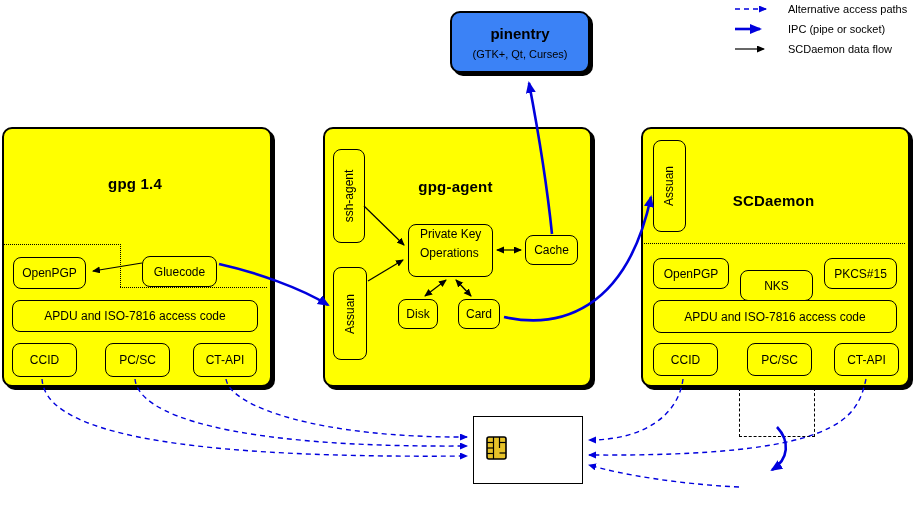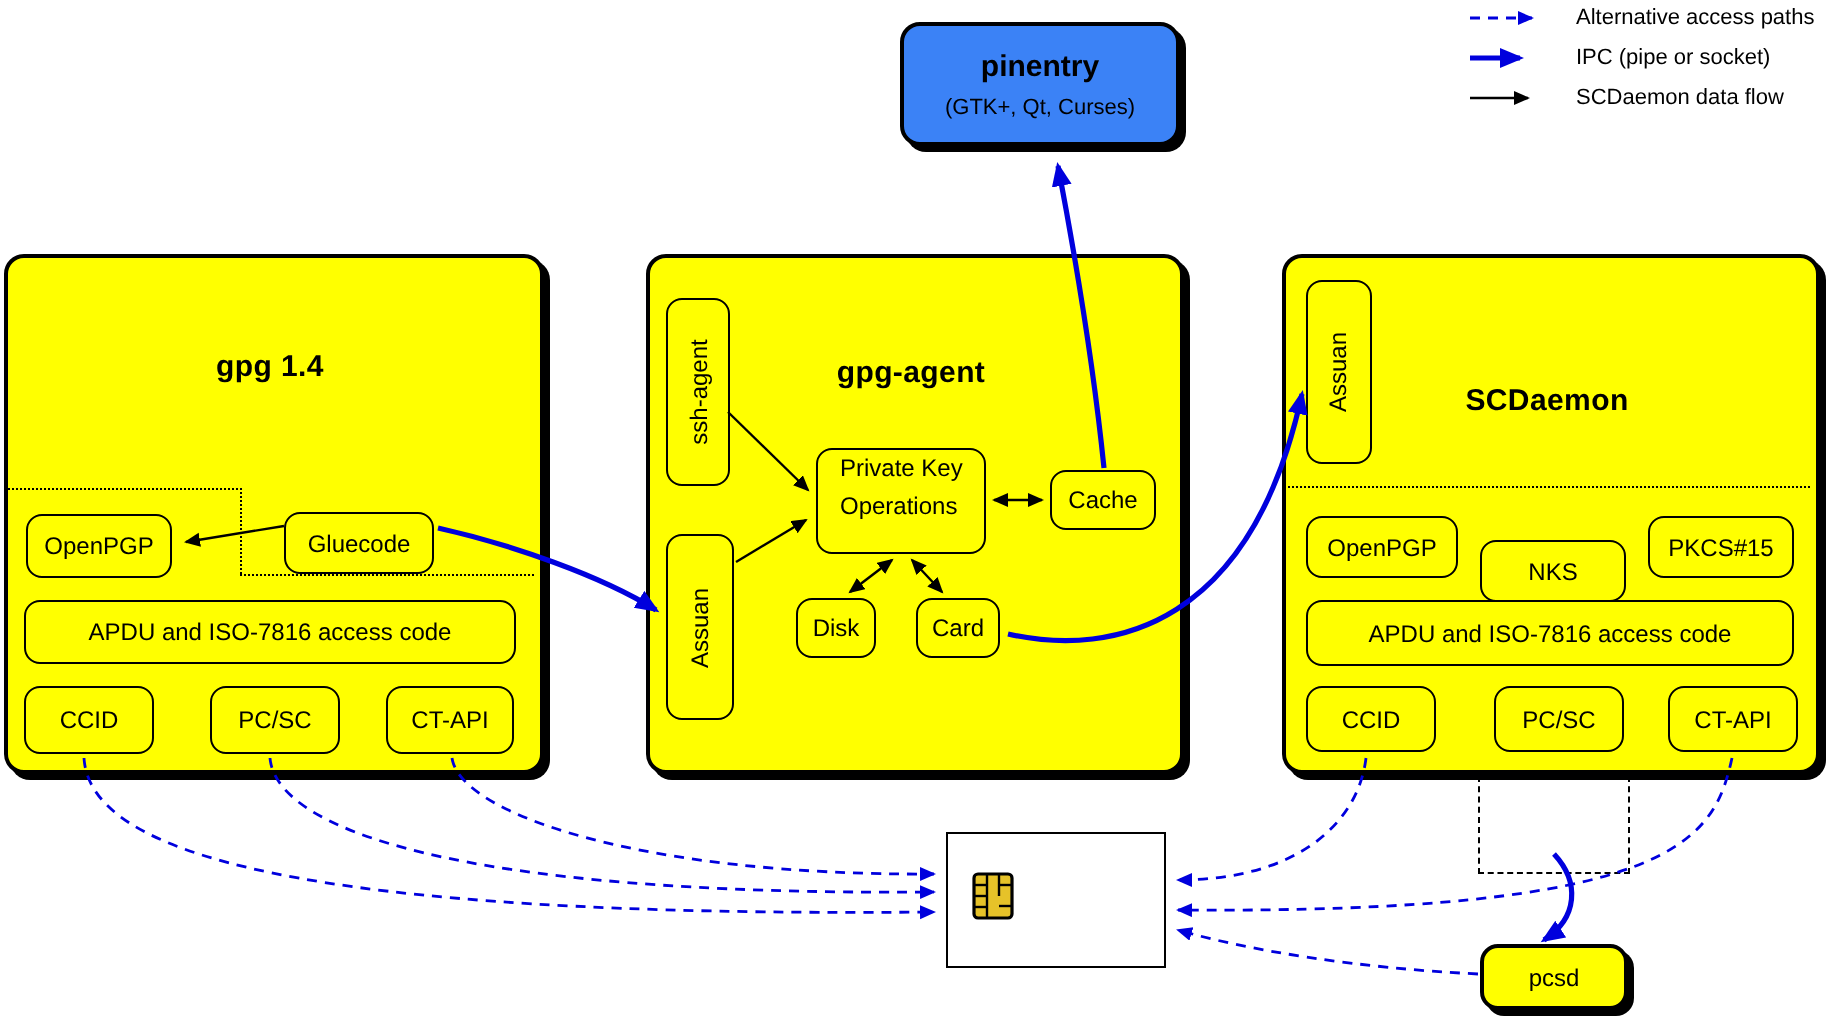--- a/index.html
+++ b/index.html
@@ -138,23 +138,20 @@
       <line x1="13.5" y1="1" x2="13.5" y2="12" stroke="#000" stroke-width="1.2"></line>
       <line x1="1" y1="6.5" x2="7.5" y2="6.5" stroke="#000" stroke-width="1.2"></line>
       <line x1="1" y1="12" x2="7.5" y2="12" stroke="#000" stroke-width="1.2"></line>
       <line x1="1" y1="17.5" x2="7.5" y2="17.5" stroke="#000" stroke-width="1.2"></line>
       <line x1="13.5" y1="6.5" x2="20" y2="6.5" stroke="#000" stroke-width="1.2"></line>
       <line x1="13.5" y1="17" x2="20" y2="17" stroke="#000" stroke-width="1.2"></line>
     </svg>
   </div>
 
   <div class="dashedrect" style="left:739px;top:388px;width:76px;height:49px;"></div>
-  <div class="node shadow" style="left:740px;top:472px;width:74px;height:33px;">
-    <span>pcsd</span>
-    </div>
 
   <svg class="overlay" width="914" height="508" viewBox="0 0 914 508">
     <defs>
       <marker id="mBlueBig" markerUnits="userSpaceOnUse" markerWidth="14" markerHeight="12" refX="10" refY="5" orient="auto">
         <path d="M0,0 L12,5 L0,10 z" fill="#0000DD"></path>
       </marker>
       <marker id="mBlueSm" markerUnits="userSpaceOnUse" markerWidth="10" markerHeight="9" refX="7" refY="3.5" orient="auto">
         <path d="M0,0 L8,3.5 L0,7 z" fill="#0000DD"></path>
       </marker>
       <marker id="mBlk" markerUnits="userSpaceOnUse" markerWidth="10" markerHeight="9" refX="7" refY="3.5" orient="auto-start-reverse">

